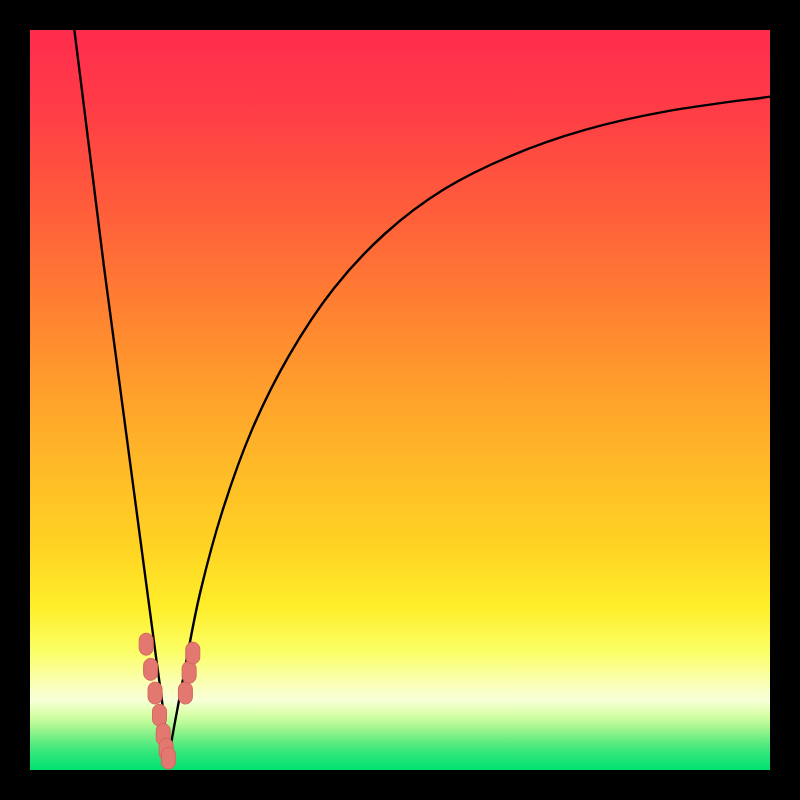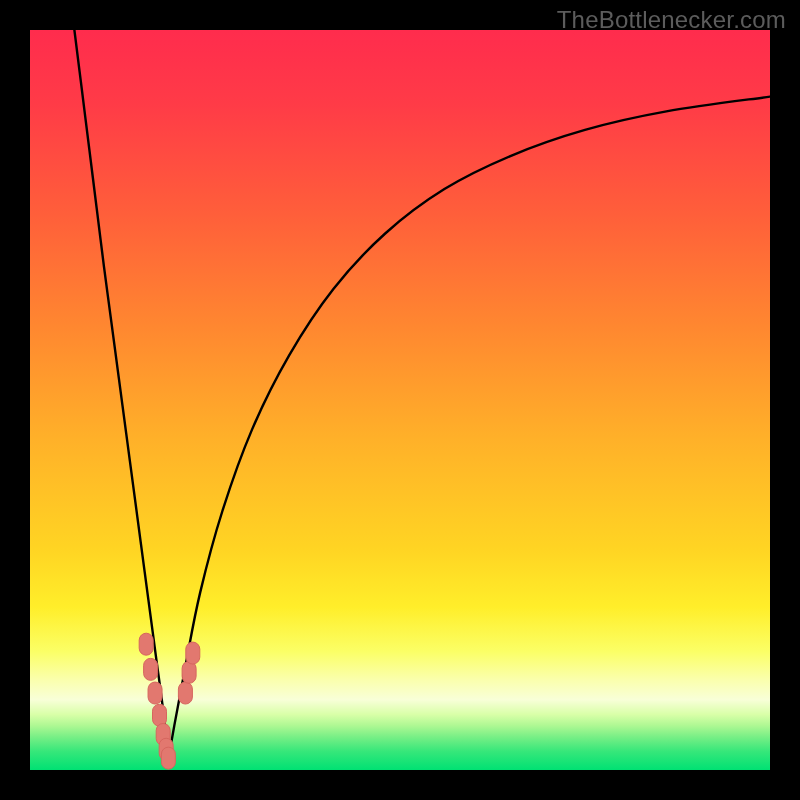--- a/index.html
+++ b/index.html
@@ -82,14 +82,13 @@
           <rect x="122.50" y="674.24" width="14" height="22" rx="7" ry="7" fill="#e2786f" stroke="#d6665e" stroke-width="1"></rect>
           <rect x="126.20" y="693.48" width="14" height="22" rx="7" ry="7" fill="#e2786f" stroke="#d6665e" stroke-width="1"></rect>
           <rect x="129.16" y="708.28" width="14" height="22" rx="7" ry="7" fill="#e2786f" stroke="#d6665e" stroke-width="1"></rect>
           <rect x="131.38" y="717.16" width="14" height="22" rx="7" ry="7" fill="#e2786f" stroke="#d6665e" stroke-width="1"></rect>
           <rect x="148.40" y="652.04" width="14" height="22" rx="7" ry="7" fill="#e2786f" stroke="#d6665e" stroke-width="1"></rect>
           <rect x="152.10" y="631.32" width="14" height="22" rx="7" ry="7" fill="#e2786f" stroke="#d6665e" stroke-width="1"></rect>
           <rect x="155.80" y="612.08" width="14" height="22" rx="7" ry="7" fill="#e2786f" stroke="#d6665e" stroke-width="1"></rect>
         </g>
     </svg>
   </div>
-  <div class="watermark">TheBottlenecker.com</div>
 </div>
 
 </body></html>

